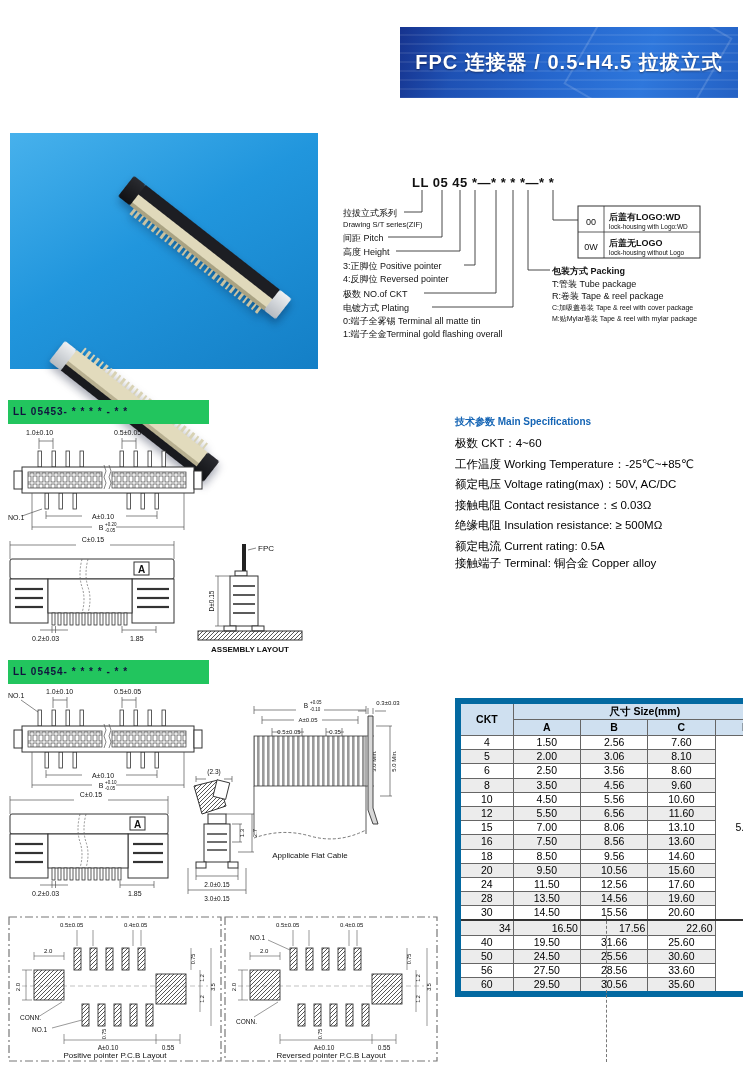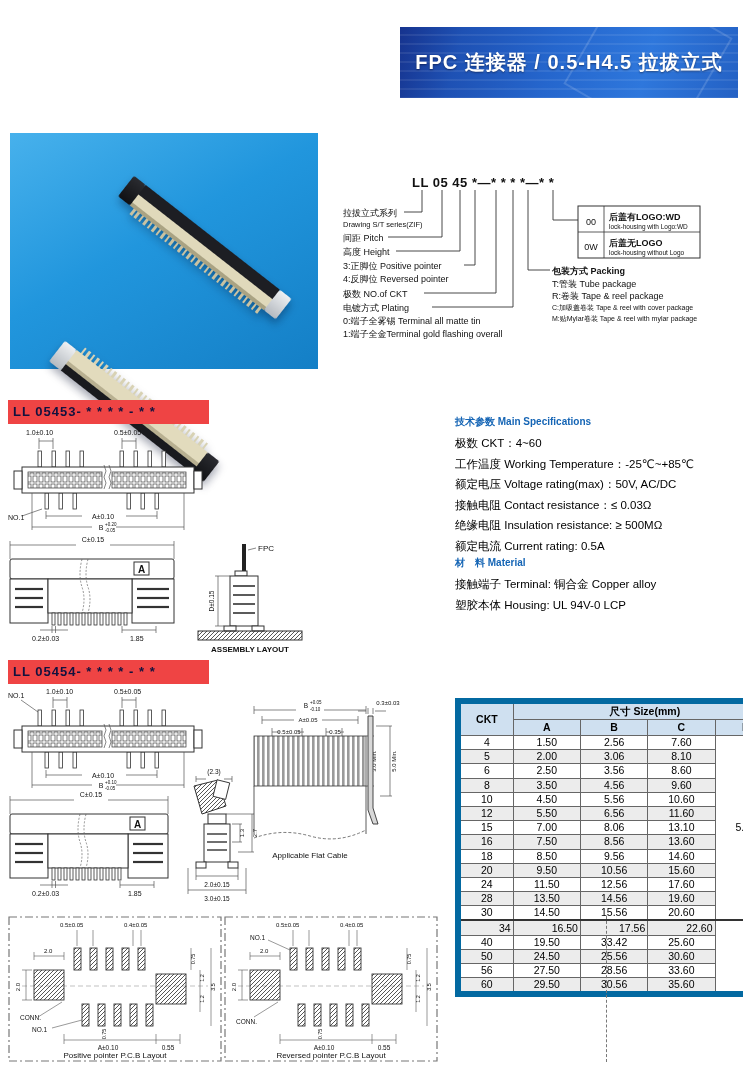--- a/index.html
+++ b/index.html
@@ -29,22 +29,22 @@
   .ccap.dark{background:linear-gradient(#2a2b30,#101114);}
   .cbody{flex:1;position:relative;}
   .c1 .cbody{background:linear-gradient(#e2dbbd 0 52%,#b8b091 52% 68%,#191a1e 68% 100%);}
   .c2 .cbody{background:linear-gradient(#1d1e23 0 45%,#e0d9bb 45% 86%,#aaa383 86% 100%);}
   .teeth{position:absolute;left:2px;right:2px;height:7px;
     background:repeating-linear-gradient(90deg,transparent 0 3px,#d8d2b4 3px 5.5px);}
   .teeth-top{top:-7px;}
   .teeth-bot{bottom:-7px;background:repeating-linear-gradient(90deg,transparent 0 3px,#c9c2a2 3px 5.5px);}
 
   
-  .band{position:absolute;left:8px;width:196px;height:24px;background:#ef4444;
-    color:#12123e;font-size:13px;font-weight:bold;line-height:24px;padding-left:5px;letter-spacing:1px;}
+  .band{position:absolute;left:8px;width:196px;height:24px;background:#22c55e;
+    color:#12123e;font-size:10px;font-weight:bold;line-height:24px;padding-left:5px;letter-spacing:1px;}
 
   
   .specs,.material{position:absolute;left:455px;width:288px;}
   .specs{top:415px;}
   .material{top:556px;}
   .blue-h{color:#1565b5;font-size:10px;font-weight:bold;margin:0 0 7px 0;}
   .spec-line{margin:0 0 5.5px 0;font-size:11.5px;color:#000;}
 
   
   .size-table{position:absolute;left:455px;top:698px;border-collapse:collapse;
@@ -273,23 +273,21 @@
   <div class="specs">
     <h3 class="blue-h">技术参数 Main Specifications</h3>
     <p class="spec-line">极数 CKT：4~60</p>
     <p class="spec-line">工作温度 Working Temperature：-25℃~+85℃</p>
     <p class="spec-line">额定电压 Voltage rating(max)：50V, AC/DC</p>
     <p class="spec-line">接触电阻 Contact resistance：≤ 0.03Ω</p>
     <p class="spec-line">绝缘电阻 Insulation resistance: ≥ 500MΩ</p>
     <p class="spec-line">额定电流 Current rating: 0.5A</p>
   </div>
   <div class="material">
-    <h3 class="blue-h">材　料 Material</h3>
     <p class="spec-line">接触端子 Terminal: 铜合金 Copper alloy</p>
-    <p class="spec-line">塑胶本体 Housing: UL 94V-0 LCP</p>
   </div>
 
   <div class="band" style="top:660px">
     <span>LL 05454- * * * * - * *</span>
   </div>
 
   <svg class="abs" style="left:8px;top:686px" width="200" height="104" viewBox="0 0 200 104">
     <text class="t7" x="0" y="12">NO.1</text>
     <line x1="13" y1="14" x2="30" y2="26" stroke="#555" stroke-width="0.7"></line>
     <g fill="#fff" stroke="#333" stroke-width="0.8">
@@ -535,21 +533,21 @@
         <tr class="gsplit">
           <td>34</td>
           <td>16.50</td>
           <td>17.56</td>
           <td>22.60</td>
           <td rowspan="5" class="dcell">5.75</td>
         </tr>
         <tr>
           <td>40</td>
           <td>19.50</td>
-          <td>33.42</td>
+          <td>31.66</td>
           <td>25.60</td>
         </tr>
         <tr>
           <td>50</td>
           <td>24.50</td>
           <td>25.56</td>
           <td>30.60</td>
         </tr>
         <tr>
           <td>56</td>

